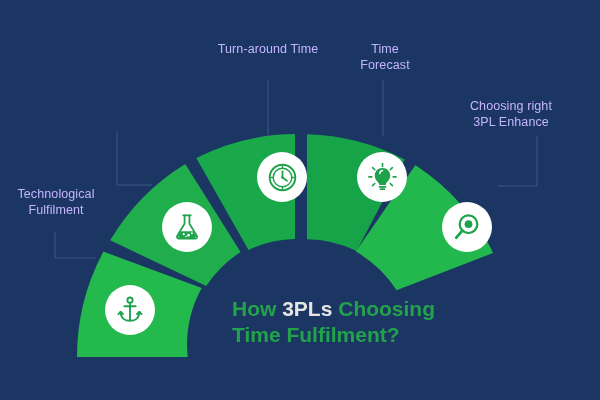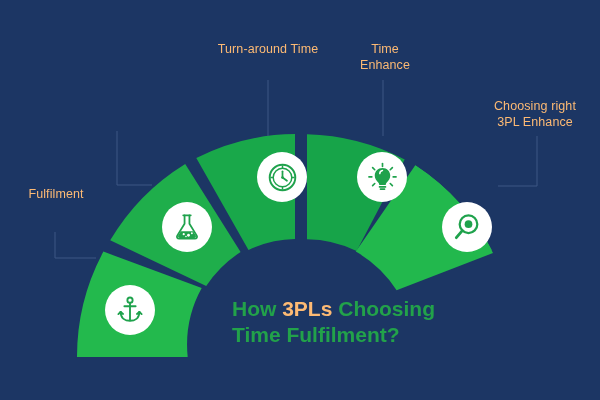--- a/index.html
+++ b/index.html
@@ -33,21 +33,21 @@
     background: #ffffff;
     display: flex;
     align-items: center;
     justify-content: center;
     box-sizing: border-box;
   }
   .icon-badge svg { display: block; }
   
   .callout-label {
     position: absolute;
-    color: #fdba74;
+    color: #c4b5fd;
     font-size: 12.5px;
     line-height: 16px;
     letter-spacing: 0.1px;
     white-space: nowrap;
   }
   .callout-label.ctr { text-align: center; }
   .lbl-line { display: block; }
   
   #title-block {
     position: absolute;
@@ -55,21 +55,21 @@
     top: 296px;
     width: 260px;
   }
   .title-row {
     font-size: 21px;
     font-weight: bold;
     line-height: 26px;
     color: #22a24a;
     white-space: nowrap;
   }
-  .title-hl { color: #fdba74; }
+  .title-hl { color: #e5e5e5; }
 </style>
 </head>
 <body>
 
 <div id="stage">
 
   <div id="arc-wrap">
     <svg width="600" height="400" viewBox="0 0 600 400">
       <defs>
         
@@ -192,34 +192,35 @@
     <svg width="30" height="30" viewBox="0 0 32 32">
       <g fill="none" stroke="#1fa24c" stroke-linecap="round">
         <circle cx="17.6" cy="13.0" r="9.4" stroke-width="2.4"></circle>
         <line x1="11.0" y1="19.8" x2="4.6" y2="27.4" stroke-width="3"></line>
       </g>
       <circle cx="17.6" cy="13.0" r="4.1" fill="#1fa24c"></circle>
     </svg>
   </div>
 
   <div class="callout-label ctr" style="left:8px; top:186px; width:96px;">
+    <span class="lbl-line">Technological</span>
     <span class="lbl-line">Fulfilment</span>
   </div>
 
 
   <div class="callout-label ctr" style="left:203px; top:41px; width:130px;">
     <span class="lbl-line">Turn-around Time</span>
   </div>
 
   <div class="callout-label ctr" style="left:345px; top:41px; width:80px;">
     <span class="lbl-line">Time</span>
-    <span class="lbl-line">Enhance</span>
-  </div>
-
-  <div class="callout-label ctr" style="left:480px; top:98px; width:110px;">
+    <span class="lbl-line">Forecast</span>
+  </div>
+
+  <div class="callout-label ctr" style="left:456px; top:98px; width:110px;">
     <span class="lbl-line">Choosing right</span>
     <span class="lbl-line">3PL Enhance</span>
   </div>
 
   <div id="title-block">
     <div class="title-row"><span>How </span><span class="title-hl">3PLs</span><span> Choosing</span></div>
     <div class="title-row">Time Fulfilment?</div>
   </div>
 
 </div>

